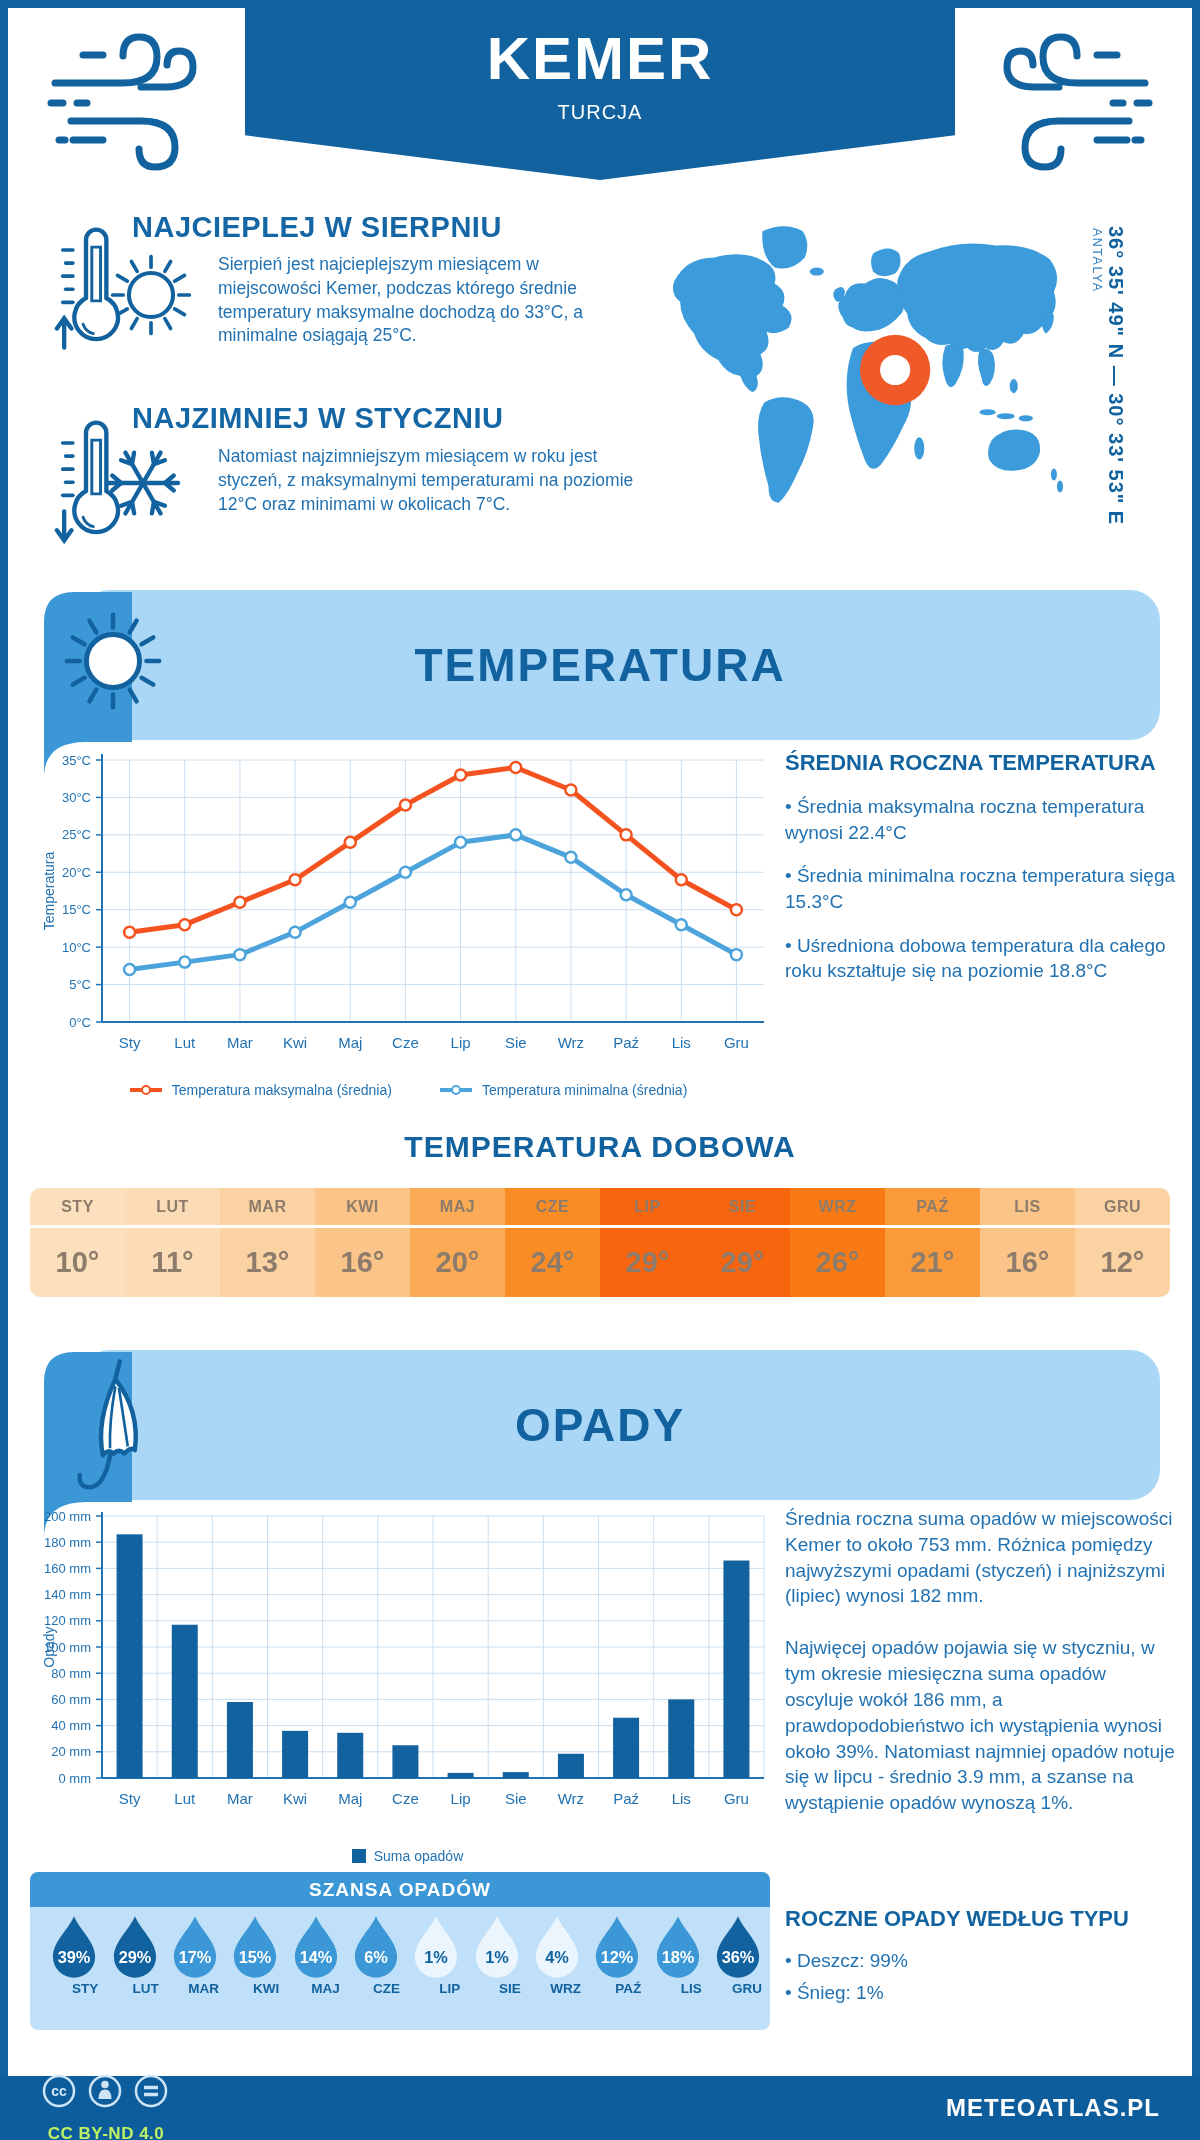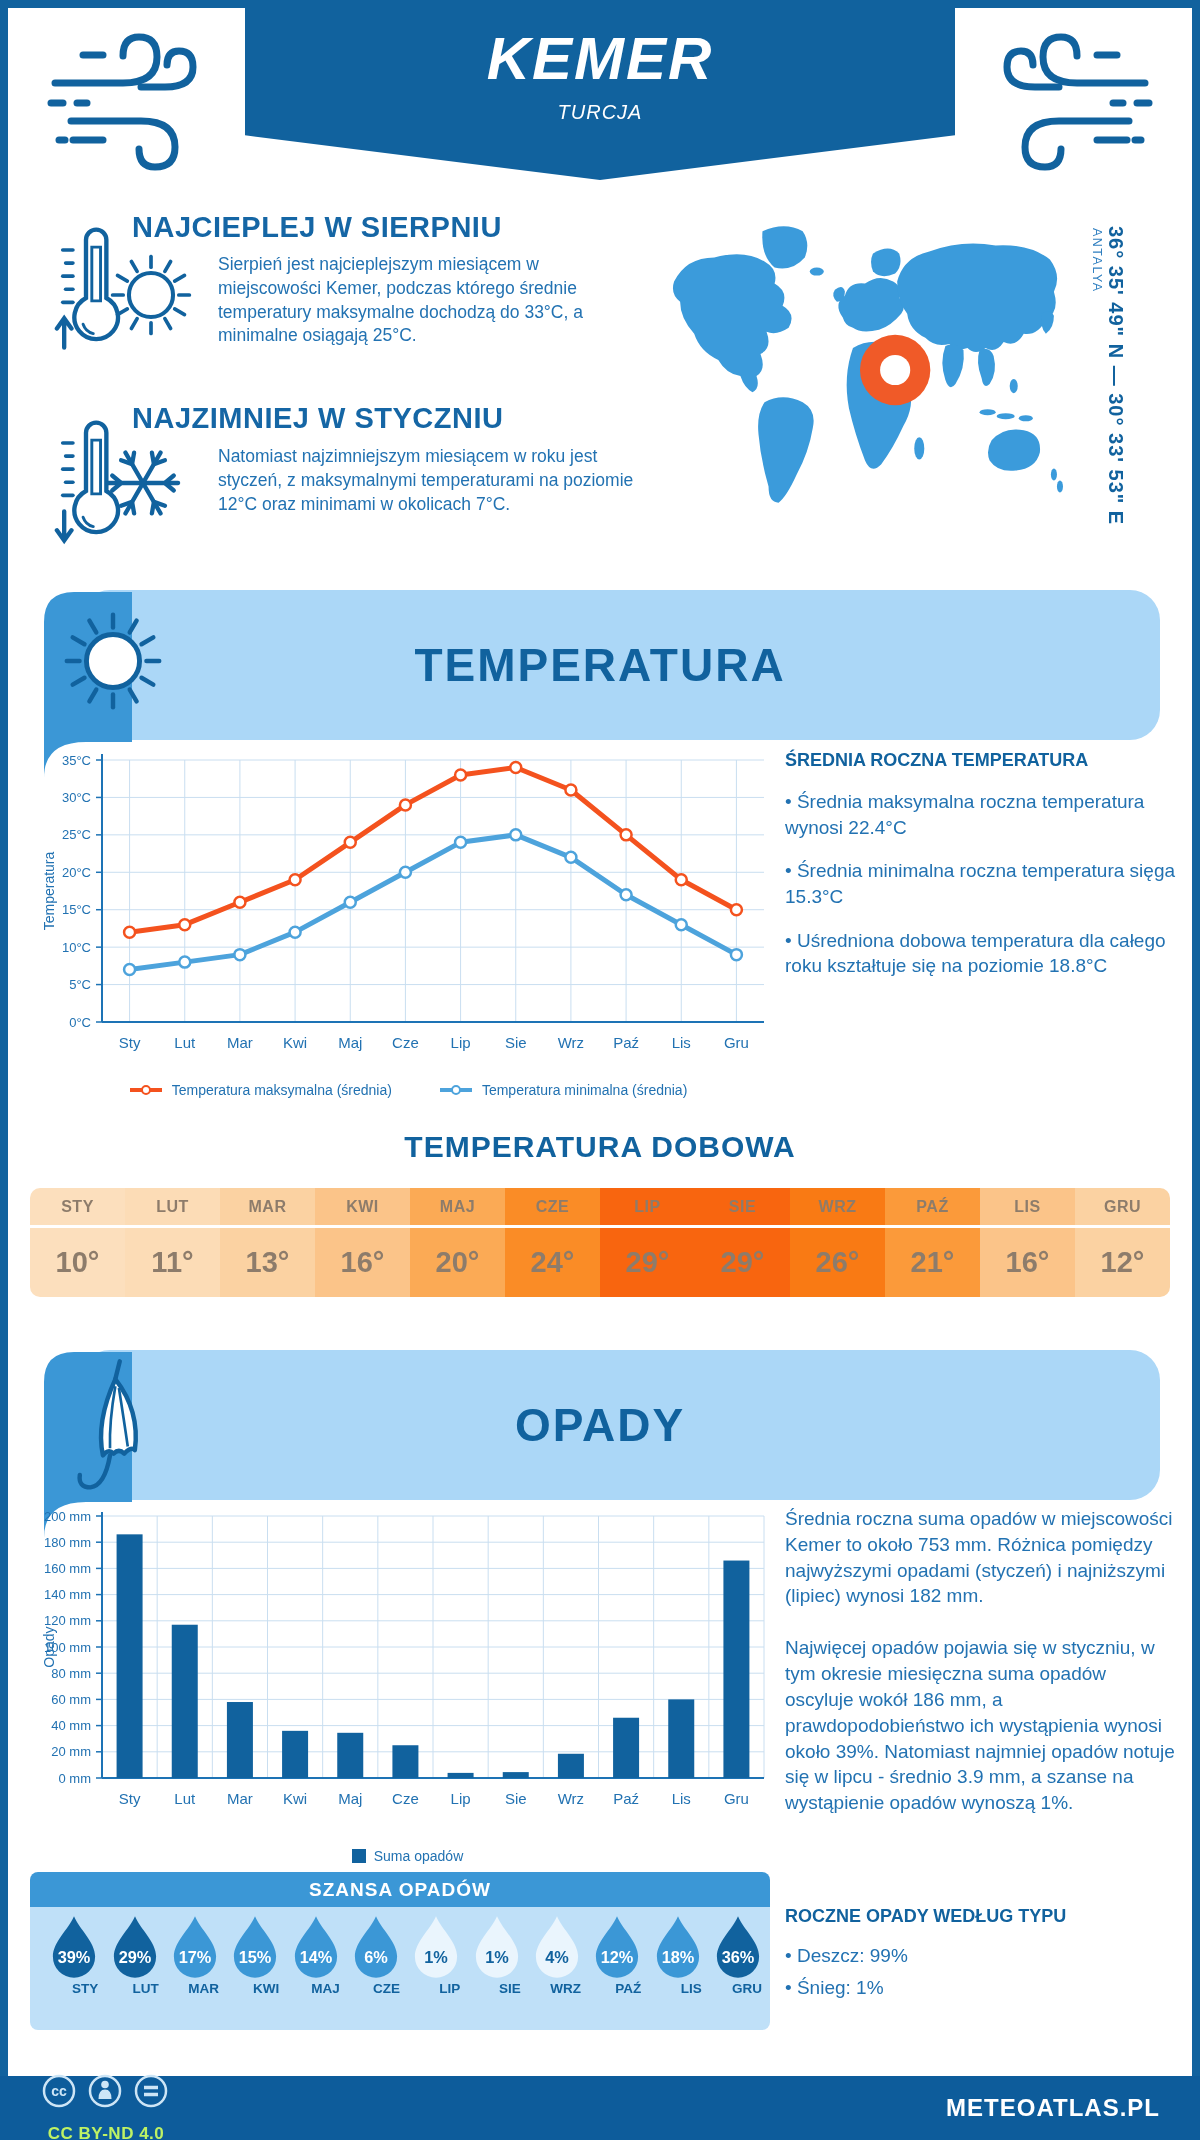--- a/index.html
+++ b/index.html
@@ -5,21 +5,21 @@
   html,body{margin:0;padding:0;background:#e8e8e8;}
   *{box-sizing:border-box;}
   #page{
     position:relative;width:1200px;height:2140px;margin:0 auto;
     background:#fff;border:8px solid #11629e;border-bottom:none;
     font-family:"Liberation Sans","DejaVu Sans",sans-serif;
   }
   .abs{position:absolute;}
   
   #header-banner{left:237px;top:0;width:710px;height:172px;background:#11629e;
-    clip-path:polygon(0 0,100% 0,100% 74%,50% 100%,0 74%);text-align:center;color:#fff;font-style:italic;}
+    clip-path:polygon(0 0,100% 0,100% 74%,50% 100%,0 74%);text-align:center;color:#fff;}
   #header-title{font-size:60px;font-weight:bold;letter-spacing:2px;margin-top:16px;}
   #header-subtitle{font-size:20px;letter-spacing:1px;margin-top:8px;}
   .wind{width:180px;height:150px;}
   
   .sec-title{font-size:29px;font-weight:bold;color:#1566a5;letter-spacing:0.5px;}
   .sec-text{font-size:17.5px;line-height:1.36;color:#2272b2;}
   
   #coords-col{left:1082px;top:218px;height:340px;writing-mode:vertical-rl;text-orientation:mixed;color:#11629e;}
   #coords-main{display:block;font-size:20px;font-weight:bold;letter-spacing:1px;}
   #coords-region{display:block;font-size:12.5px;letter-spacing:1.5px;margin-top:2px;color:#2f7fc0;}
@@ -29,21 +29,21 @@
   .banner-tab{position:absolute;left:0;top:0;}
   .banner-title{position:absolute;left:0;right:0;top:0;height:150px;line-height:150px;
     text-align:center;font-size:46px;font-weight:bold;color:#11629e;letter-spacing:2px;}
   .banner-icon{position:absolute;left:14px;top:12px;}
   
   .chart-legend{display:flex;justify-content:center;align-items:center;gap:46px;
     font-size:14px;color:#2272b2;}
   .legend-item{display:flex;align-items:center;gap:8px;}
   .center-title{left:0;width:1184px;text-align:center;font-size:30px;font-weight:bold;color:#11629e;letter-spacing:1px;}
   
-  .col-heading{font-size:18px;font-weight:bold;color:#11629e;}
+  .col-heading{font-size:22px;font-weight:bold;color:#11629e;}
   .col-bullet{font-size:19px;line-height:1.35;color:#2272b2;margin-top:18px;}
   .col-bullet::before{content:"• ";}
   .col-par{font-size:19px;line-height:1.36;color:#2272b2;}
   
   #daily-table{left:22px;top:1180px;width:1140px;border-radius:10px;overflow:hidden;
     display:grid;grid-template-columns:repeat(12,1fr);}
   .dt-head{height:40px;display:flex;align-items:center;justify-content:center;
     font-size:16px;font-weight:bold;color:#8d7c6b;letter-spacing:0.5px;border-bottom:3px solid #fff;}
   .dt-val{height:69px;display:flex;align-items:center;justify-content:center;
     font-size:29px;font-weight:bold;color:#8d7c6b;}

